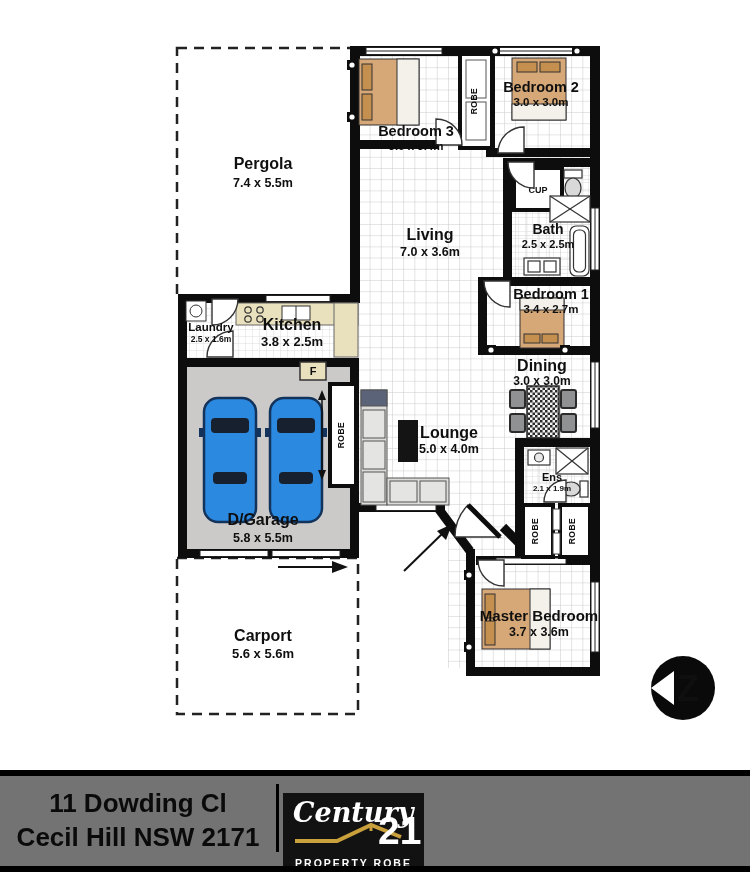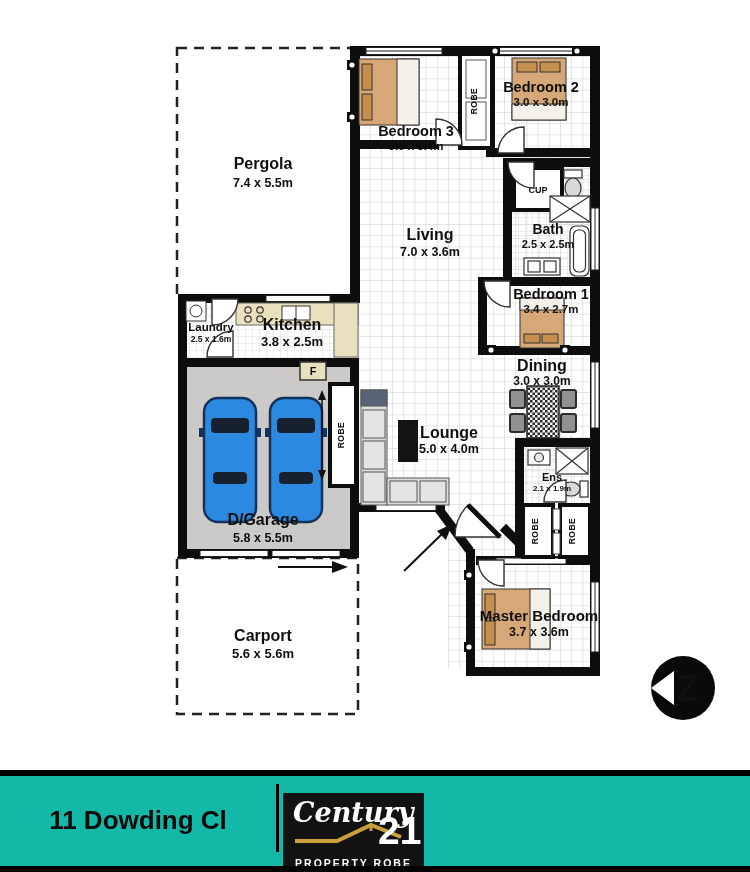--- a/index.html
+++ b/index.html
@@ -6,21 +6,21 @@
   body{width:750px;height:872px;position:relative;overflow:hidden;
        font-family:"Liberation Sans", sans-serif;}
   #plan{position:absolute;top:0;left:0;}
   svg text{font-family:"Liberation Sans", sans-serif;fill:#0f0f0f;}
   .rname{font-size:16px;font-weight:bold;}
   .rdims{font-size:12.5px;font-weight:bold;}
   .tiny{font-size:9px;font-weight:bold;}
   .robetxt{font-size:8.5px;font-weight:bold;letter-spacing:.5px;}
 
   
-  .footer{position:absolute;left:0;top:770px;width:750px;height:102px;background:#14b8a6;}
+  .footer{position:absolute;left:0;top:770px;width:750px;height:102px;background:#737373;}
   .rule-top{position:absolute;top:0;left:0;width:750px;height:6px;background:#000;}
   .rule-bot{position:absolute;bottom:0;left:0;width:750px;height:6px;background:#000;}
   .footer-body{position:absolute;top:6px;left:0;width:750px;height:90px;display:flex;align-items:stretch;}
   .address{width:276px;display:flex;flex-direction:column;justify-content:center;
            text-align:center;font-weight:bold;font-size:26px;line-height:1.3;color:#0a0a0a;}
   .vdivider{width:3px;background:#000;margin:8px 0 14px 0;}
   .disclaimer{width:316px;padding:7px 4px 0 10px;font-size:13.2px;line-height:1.33;color:#1c1c1c;}
   .logo{margin-left:4px;margin-top:17px;width:141px;height:82px;background:#121212;
         position:relative;color:#fff;}
   .logo-brand{position:absolute;top:4px;left:10px;font-family:"DejaVu Serif", serif;
@@ -316,20 +316,21 @@
     <polygon points="651,688 674,671 674,705" fill="#fff"></polygon>
     <text x="677" y="701" fill="#fff" style="font-size:36px;font-weight:bold;">Z</text>
   </g>
 </svg>
 
 <div class="footer">
   <div class="rule-top"></div>
   <div class="footer-body">
     <div class="address">
       <div>11 Dowding Cl</div>
+      <div>Cecil Hill NSW 2171</div>
     </div>
     <div class="vdivider"></div>
     <div class="logo">
       <div class="logo-brand">Century</div>
       <svg class="logo-roof" width="130" height="30" viewBox="0 0 130 30">
         <polyline points="6,22 48,22 82,6 112,18" fill="none" stroke="#c9a03c" stroke-width="4"></polyline>
         <line x1="82" y1="6" x2="82" y2="12" stroke="#c9a03c" stroke-width="3"></line>
       </svg>
       <div class="logo-num">21</div>
       <div class="logo-tag">PROPERTY ROBE</div>

